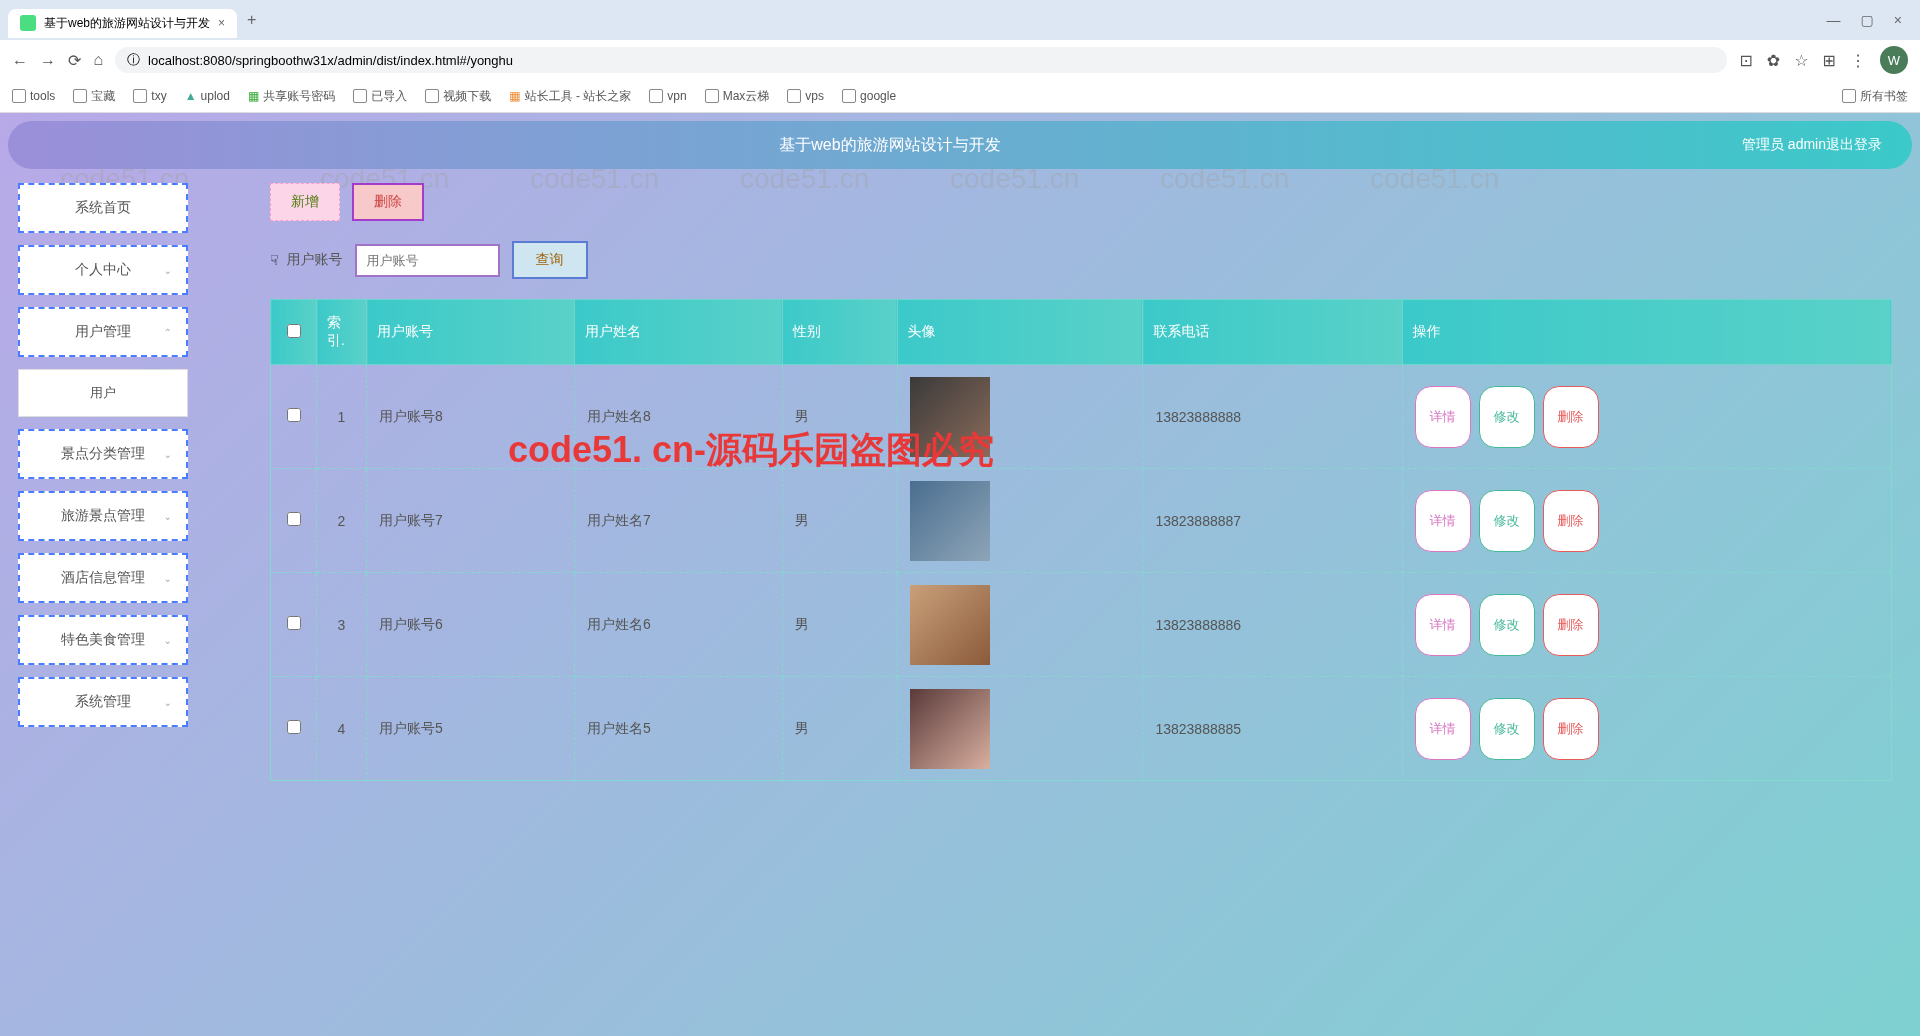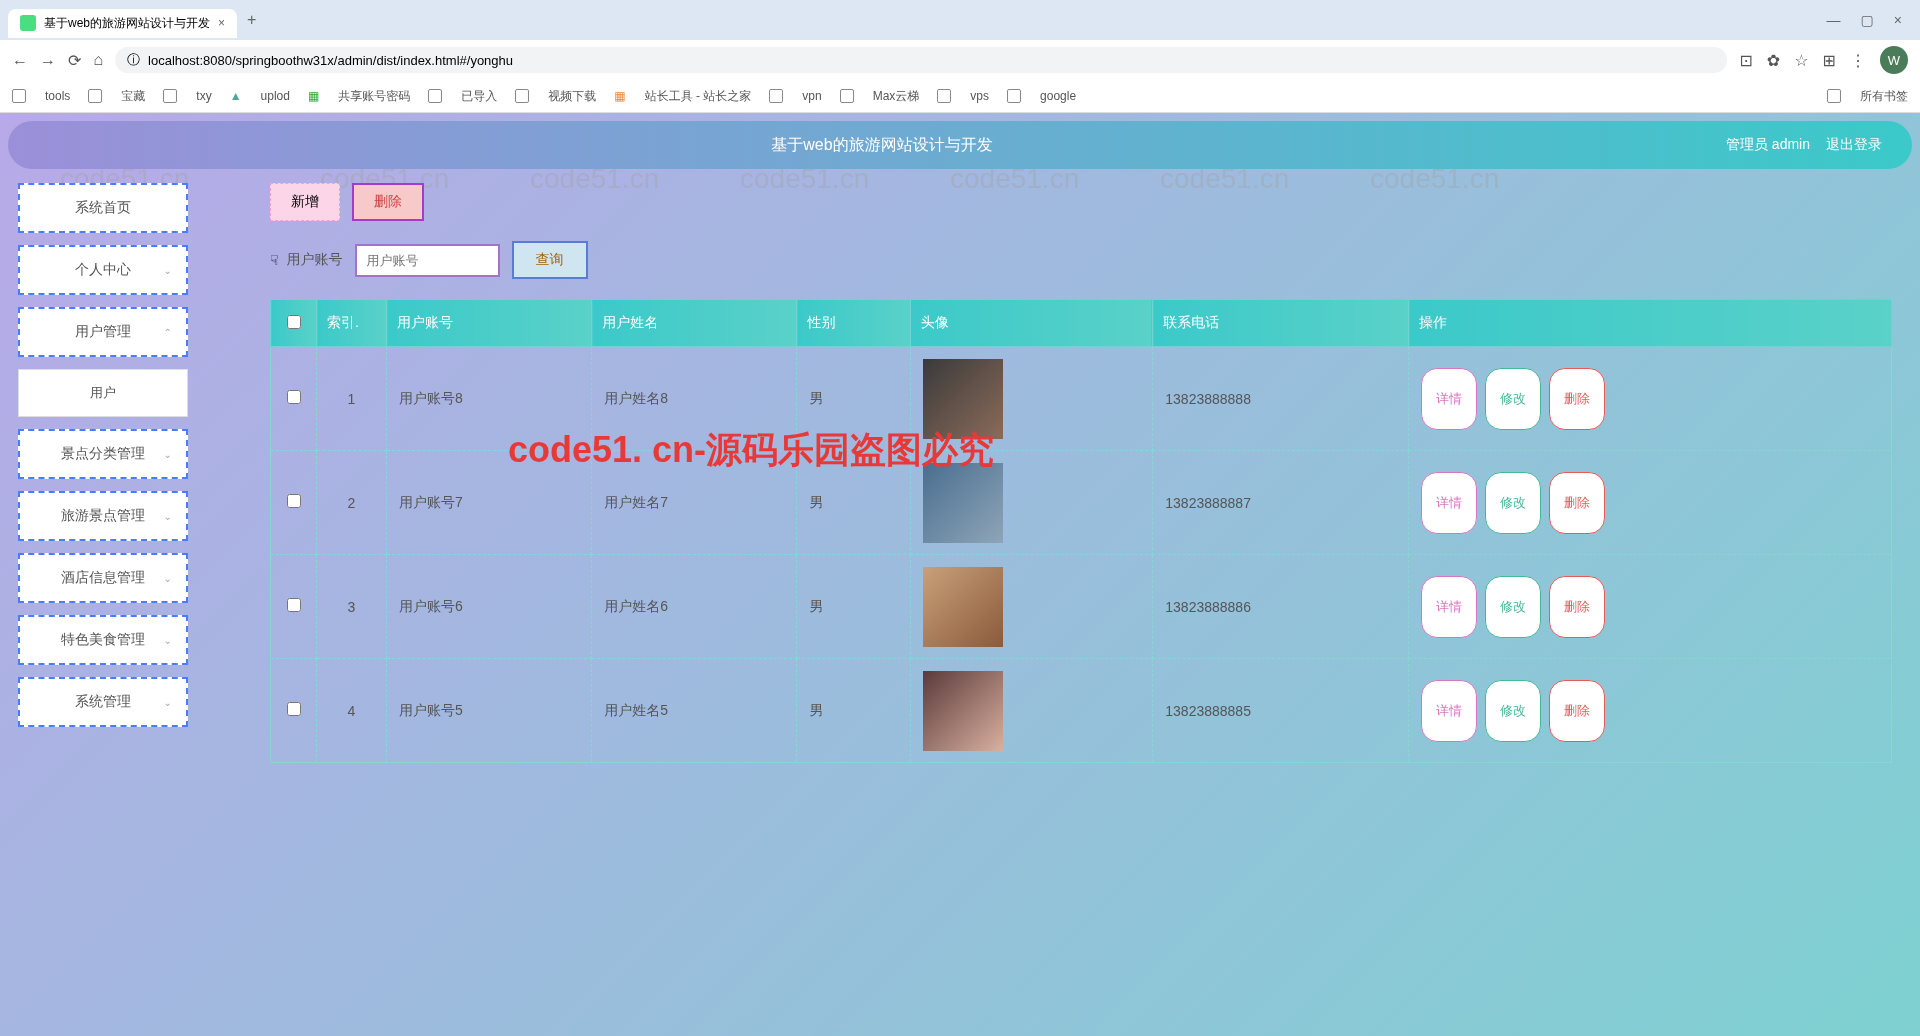--- a/index.html
+++ b/index.html
@@ -11,58 +11,58 @@
 .tab { display: flex; align-items: center; background: #fff; border-radius: 8px 8px 0 0; padding: 6px 12px; font-size: 12px; gap: 8px; margin-top: 6px; }
 .tab-favicon { width: 16px; height: 16px; background: #4ade80; border-radius: 3px; }
 .tab-close { color: #666; cursor: pointer; }
 .window-controls { margin-left: auto; display: flex; gap: 20px; padding-right: 10px; color: #666; font-size: 14px; }
 .addr-bar { display: flex; align-items: center; padding: 6px 12px; gap: 12px; height: 40px; }
 .addr-bar .icon-btn { color: #555; font-size: 16px; cursor: pointer; }
 .url-box { flex: 1; display: flex; align-items: center; background: #f1f3f4; border-radius: 20px; padding: 4px 12px; font-size: 13px; gap: 8px; }
 .addr-right { display: flex; gap: 14px; align-items: center; color: #555; }
 .avatar-circle { width: 28px; height: 28px; border-radius: 50%; background: #4a7c59; color: #fff; display: flex; align-items: center; justify-content: center; font-size: 13px; }
 .bookmark-bar { display: flex; align-items: center; padding: 4px 12px; gap: 18px; height: 32px; font-size: 12px; color: #555; }
-.bookmark-item { display: flex; align-items: center; gap: 19px; cursor: pointer; }
+.bookmark-item { display: flex; align-items: center; gap: 4px; cursor: pointer; }
 .bm-icon { width: 14px; height: 14px; border: 1px solid #888; border-radius: 2px; }
 .bookmark-right { margin-left: auto; }
 
 
 .app-wrap { position: relative; background: linear-gradient(135deg, #b8a9e8 0%, #7ed1d1 100%); height: 924px; padding: 8px; }
 .watermark { position: absolute; color: #a0a0a0; font-size: 28px; opacity: 0.35; pointer-events: none; z-index: 1; }
 .wm-red { position: absolute; color: #e83838; font-size: 36px; font-weight: bold; z-index: 50; pointer-events: none; left: 508px; top: 313px; }
 
 .app-header { background: linear-gradient(90deg, #9b8fd9 0%, #3bc9c9 100%); height: 48px; border-radius: 24px; display: flex; align-items: center; color: #fff; font-size: 16px; padding: 0 30px; position: relative; z-index: 5; }
 .app-header .title { margin: 0 auto; }
-.app-header .right { display: flex; gap: 16px; font-size: 14px; }
+.app-header .right { display: flex; font-size: 14px; }
 
 .app-body { display: flex; margin-top: 4px; height: calc(100% - 52px); position: relative; z-index: 5; gap: 42px; }
 .sidebar { width: 190px; padding: 10px; display: flex; flex-direction: column; gap: 12px; }
 .menu-item { background: #fff; border: 2px dashed #4a7cff; padding: 14px 0; text-align: center; font-size: 14px; color: #555; position: relative; cursor: pointer; }
 .menu-item.active-sub { border: 1px solid #ddd; font-size: 13px; }
 .menu-expand { position: absolute; right: 14px; top: 50%; transform: translateY(-50%); color: #aaa; font-size: 10px; }
 
 .content { flex: 1; padding: 10px 20px 0 30px; overflow-y: auto; }
 .breadcrumb { background: #3bc9c9; color: #fff; padding: 10px 20px; font-size: 14px; margin-bottom: 16px; }
 .breadcrumb span { margin: 0 6px; }
 
 .actions { display: flex; gap: 12px; margin-bottom: 20px; }
 .btn { padding: 8px 20px; font-size: 14px; cursor: pointer; border: none; }
-.btn-add { background: #fdd5e8; color: #000000; border: 1px dashed #f6a0ca; }
+.btn-add { background: #fdd5e8; color: #4d7c0f; border: 1px dashed #f6a0ca; }
 .btn-del { background: #f8c9c9; color: #c44; border: 2px solid #a43bc9; }
 .btn-search { background: #cfe5f0; color: #a16207; border: 2px solid #5a7cd4; padding: 8px 22px; }
 
 .search-row { display: flex; align-items: center; gap: 12px; margin-bottom: 20px; font-size: 14px; }
 .search-row .label { color: #555; }
 .search-row input { border: 2px solid #a173c9; padding: 7px 10px; width: 145px; font-size: 13px; }
 .cursor-icon { margin-right: -4px; font-size: 14px; }
 
 .tbl { width: 100%; border-collapse: collapse; border: 1px solid #85d8d0; }
 .tbl th { background: linear-gradient(90deg, #3bc9c9 0%, #5ad1c9 100%); color: #fff; padding: 14px 10px; font-size: 14px; font-weight: normal; text-align: left; border: 1px solid #6ed4cc; }
 .tbl th:first-child { width: 46px; text-align: center; }
-.tbl th:nth-child(2) { width: 70px; }
+.tbl th:nth-child(2) { width: 50px; }
 .tbl td { border: 1px dashed #85d8d0; padding: 10px 12px; font-size: 14px; color: #555; height: 104px; vertical-align: middle; }
 .tbl td:first-child { text-align: center; }
 .tbl td:nth-child(2) { text-align: center; }
 .chk { width: 14px; height: 14px; }
 .avatar-img { width: 80px; height: 80px; background: #ddd; display: block; }
 .row-actions { display: flex; gap: 8px; }
 .pill { border-radius: 16px; padding: 21px 14px; font-size: 13px; cursor: pointer; background: #fff; }
 .pill-detail { border: 1px solid #d976c4; color: #d976c4; }
 .pill-edit { border: 1px solid #46b89a; color: #46b89a; }
 .pill-delete { border: 1px solid #e85a5a; color: #e85a5a; }

